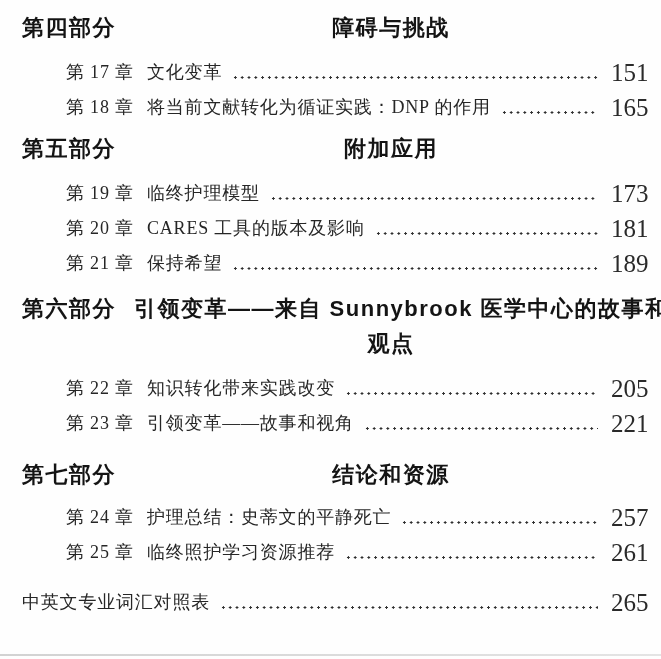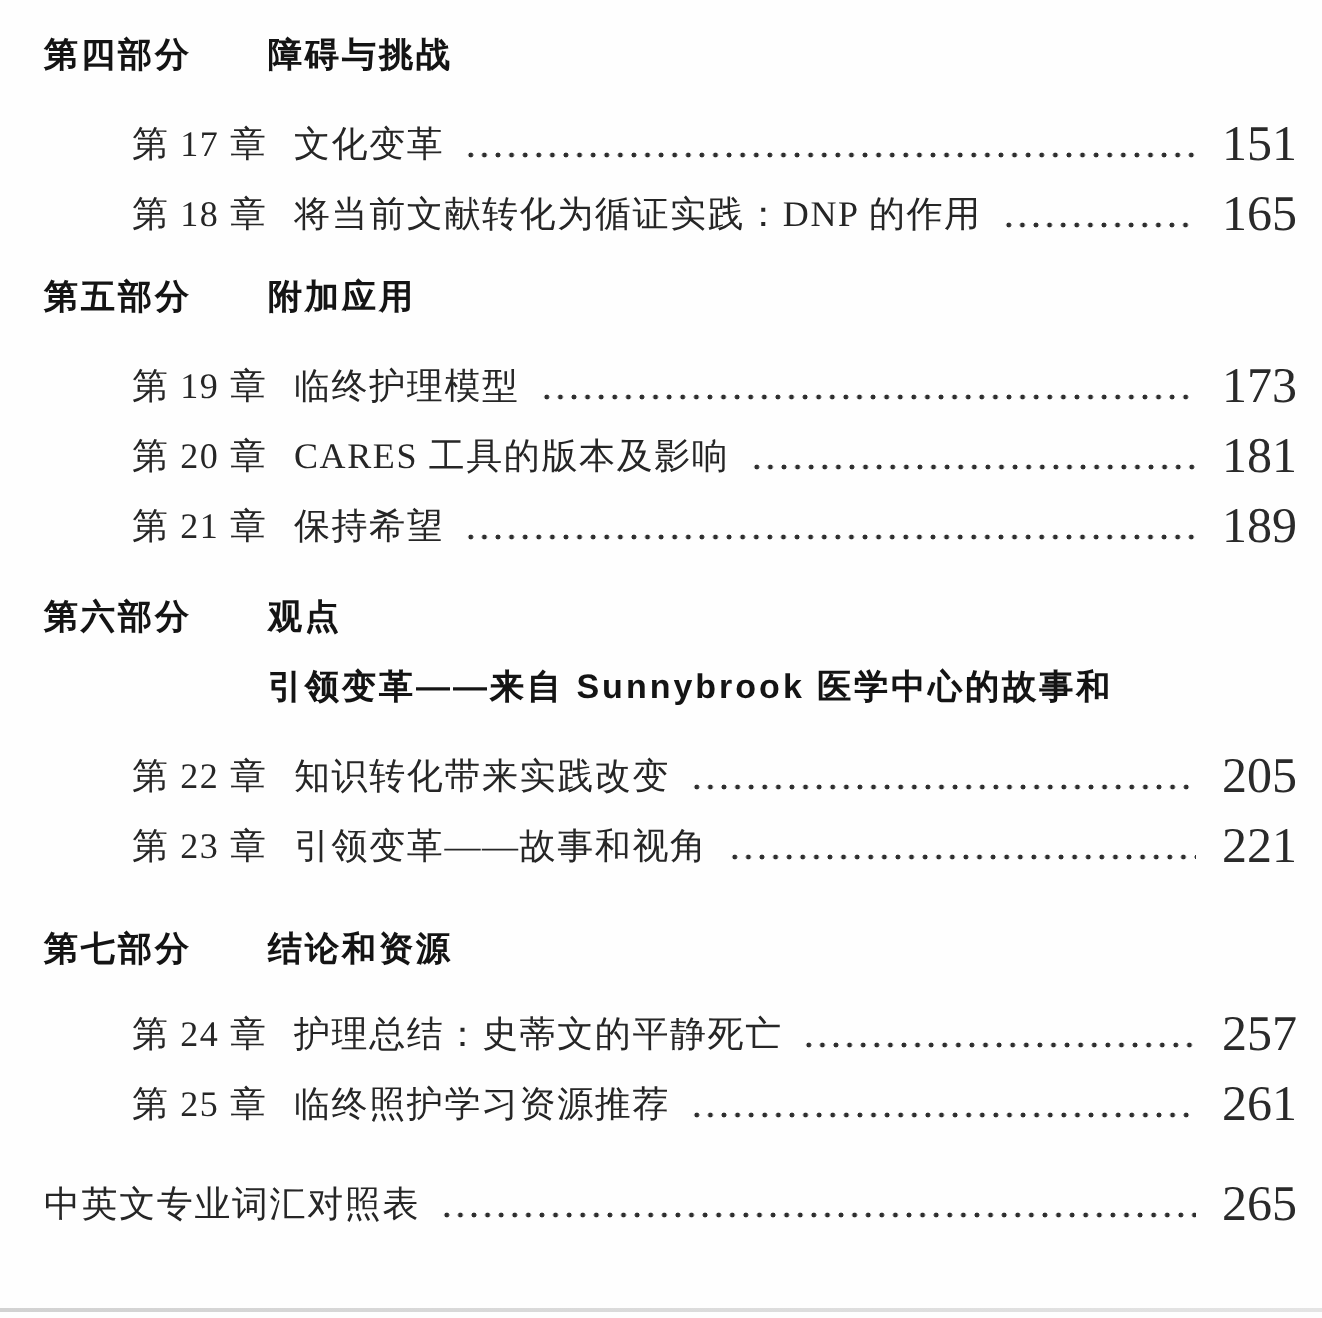--- a/index.html
+++ b/index.html
@@ -15,28 +15,28 @@
     position: absolute;
     inset: 0;
     padding: 0 13px 0 22px;
     box-sizing: border-box;
   }
   
   .part-row {
     display: flex;
     font-family: "Liberation Sans", "DejaVu Sans", sans-serif;
     font-weight: 700;
-    font-size: 17px;
+    font-size: 22px;
     line-height: 35px;
     color: #141414;
     letter-spacing: 1.5px;
   }
   .part-label { flex: none; width: 112px; }
   .part-title { flex: 1; min-width: 0; }
-  .part-title .line { display: block; white-space: nowrap; }
+  .part-title .line { display: block; white-space: nowrap; text-align: center; }
   
   .entry {
     display: flex;
     font-family: "Liberation Serif", "DejaVu Serif", serif;
     font-size: 18px;
     line-height: 35px;
     color: #262626;
     letter-spacing: 0.8px;
   }
   .entry .ch-label { flex: none; width: 81px; white-space: nowrap; margin-left: 44px; }
@@ -122,22 +122,22 @@
     <div class="entry">
       <span class="ch-label">第 21 章</span>
       <span class="ch-title">保持希望</span>
       <span class="leader"></span>
       <span class="pagenum">189</span>
     </div>
 
     <div class="part-row gap10">
       <span class="part-label">第六部分</span>
       <span class="part-title">
+        <span class="line">引领变革——来自 Sunnybrook 医学中心的故事和</span>
         <span class="line">观点</span>
-        <span class="line">引领变革——来自 Sunnybrook 医学中心的故事和</span>
       </span>
     </div>
     <div class="entry gap10">
       <span class="ch-label">第 22 章</span>
       <span class="ch-title">知识转化带来实践改变</span>
       <span class="leader"></span>
       <span class="pagenum">205</span>
     </div>
     <div class="entry">
       <span class="ch-label">第 23 章</span>

